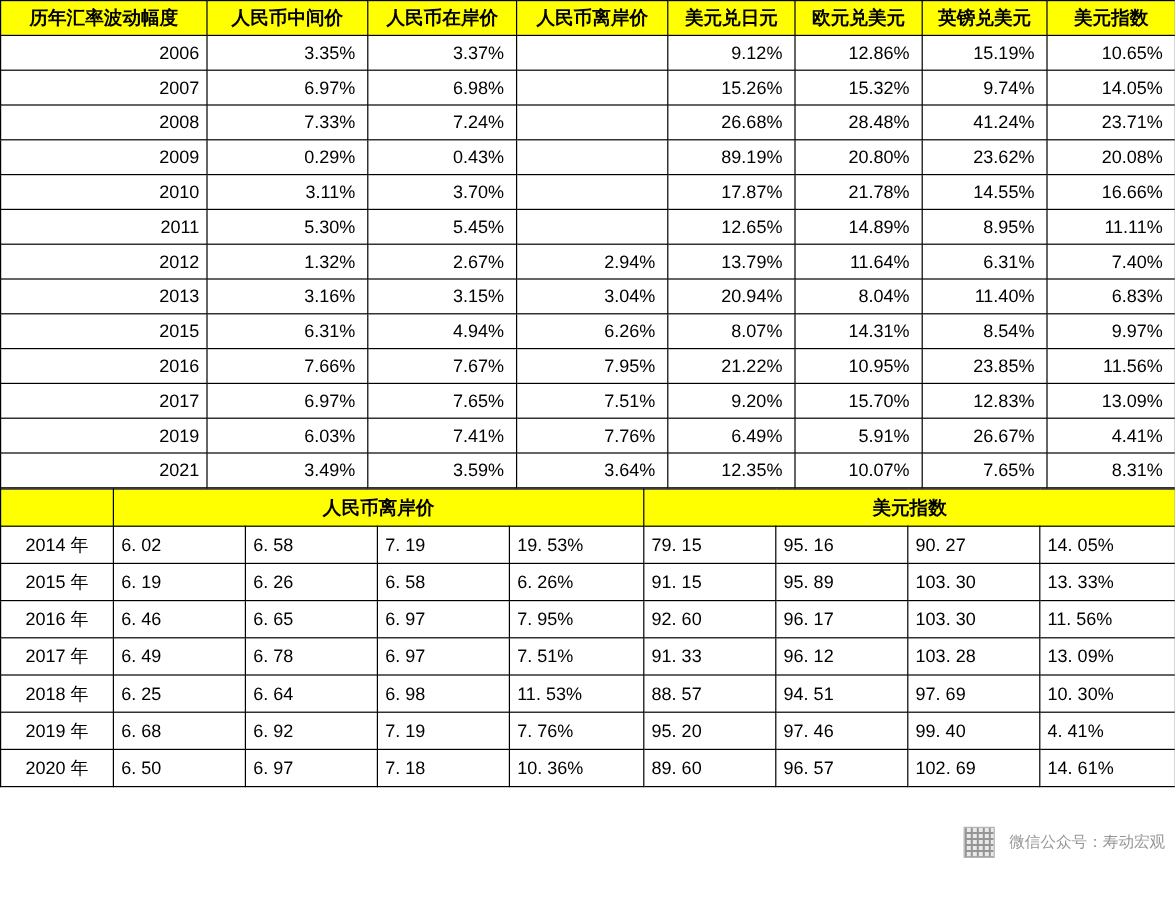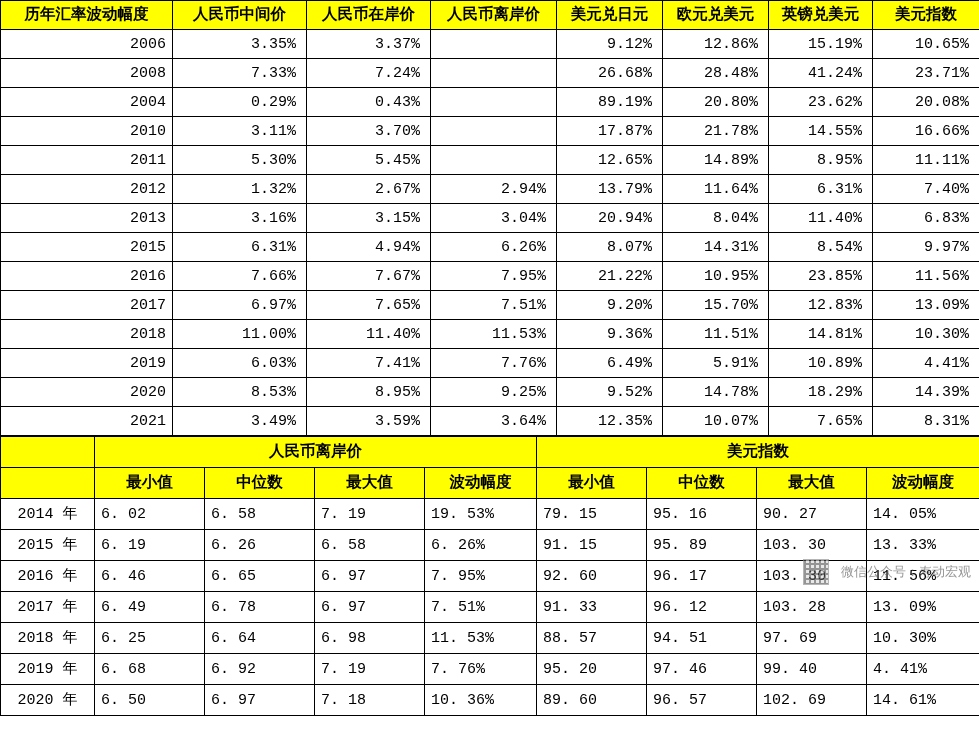--- a/index.html
+++ b/index.html
@@ -9,22 +9,21 @@
   }
   body {
     width: 979px;
     height: 753px;
     font-family: "Liberation Sans", sans-serif;
     overflow: hidden;
   }
   .sheet {
     position: relative;
     width: 979px;
-    height: 623px;
-    font-family: Liberation Mono, monospace;
+    height: 753px;
   }
   table {
     border-collapse: collapse;
     table-layout: fixed;
     width: 979px;
   }
   
   #table1 td, #table1 th {
     border: 1px solid #000;
     height: 29px;
@@ -128,31 +127,41 @@
         <td class="year">2006</td>
         <td class="num">3.35%</td>
         <td class="num">3.37%</td>
         <td class="num"></td>
         <td class="num">9.12%</td>
         <td class="num">12.86%</td>
         <td class="num">15.19%</td>
         <td class="num">10.65%</td>
       </tr>
       <tr>
+        <td class="year">2007</td>
+        <td class="num">6.97%</td>
+        <td class="num">6.98%</td>
+        <td class="num"></td>
+        <td class="num">15.26%</td>
+        <td class="num">15.32%</td>
+        <td class="num">9.74%</td>
+        <td class="num">14.05%</td>
+      </tr>
+      <tr>
         <td class="year">2008</td>
         <td class="num">7.33%</td>
         <td class="num">7.24%</td>
         <td class="num"></td>
         <td class="num">26.68%</td>
         <td class="num">28.48%</td>
         <td class="num">41.24%</td>
         <td class="num">23.71%</td>
       </tr>
       <tr>
-        <td class="year">2004</td>
+        <td class="year">2009</td>
         <td class="num">0.29%</td>
         <td class="num">0.43%</td>
         <td class="num"></td>
         <td class="num">89.19%</td>
         <td class="num">20.80%</td>
         <td class="num">23.62%</td>
         <td class="num">20.08%</td>
       </tr>
       <tr>
         <td class="year">2010</td>
@@ -218,48 +227,28 @@
         <td class="year">2017</td>
         <td class="num">6.97%</td>
         <td class="num">7.65%</td>
         <td class="num">7.51%</td>
         <td class="num">9.20%</td>
         <td class="num">15.70%</td>
         <td class="num">12.83%</td>
         <td class="num">13.09%</td>
       </tr>
       <tr>
-        <td class="year">2018</td>
-        <td class="num">11.00%</td>
-        <td class="num">11.40%</td>
-        <td class="num">11.53%</td>
-        <td class="num">9.36%</td>
-        <td class="num">11.51%</td>
-        <td class="num">14.81%</td>
-        <td class="num">10.30%</td>
-      </tr>
-      <tr>
         <td class="year">2019</td>
         <td class="num">6.03%</td>
         <td class="num">7.41%</td>
         <td class="num">7.76%</td>
         <td class="num">6.49%</td>
         <td class="num">5.91%</td>
-        <td class="num">10.89%</td>
+        <td class="num">26.67%</td>
         <td class="num">4.41%</td>
-      </tr>
-      <tr>
-        <td class="year">2020</td>
-        <td class="num">8.53%</td>
-        <td class="num">8.95%</td>
-        <td class="num">9.25%</td>
-        <td class="num">9.52%</td>
-        <td class="num">14.78%</td>
-        <td class="num">18.29%</td>
-        <td class="num">14.39%</td>
       </tr>
       <tr>
         <td class="year">2021</td>
         <td class="num">3.49%</td>
         <td class="num">3.59%</td>
         <td class="num">3.64%</td>
         <td class="num">12.35%</td>
         <td class="num">10.07%</td>
         <td class="num">7.65%</td>
         <td class="num">8.31%</td>
@@ -277,31 +266,20 @@
       <col style="width:110px">
       <col style="width:110px">
       <col style="width:110px">
       <col style="width:113px">
     </colgroup>
     <tbody>
       <tr>
         <th></th>
         <th colspan="4">人民币离岸价</th>
         <th colspan="4">美元指数</th>
-      </tr>
-      <tr>
-        <th></th>
-        <th>最小值</th>
-        <th>中位数</th>
-        <th>最大值</th>
-        <th>波动幅度</th>
-        <th>最小值</th>
-        <th>中位数</th>
-        <th>最大值</th>
-        <th>波动幅度</th>
       </tr>
       <tr>
         <td class="year">2014 年</td>
         <td class="num">6. 02</td>
         <td class="num">6. 58</td>
         <td class="num">7. 19</td>
         <td class="num">19. 53%</td>
         <td class="num">79. 15</td>
         <td class="num">95. 16</td>
         <td class="num">90. 27</td>

